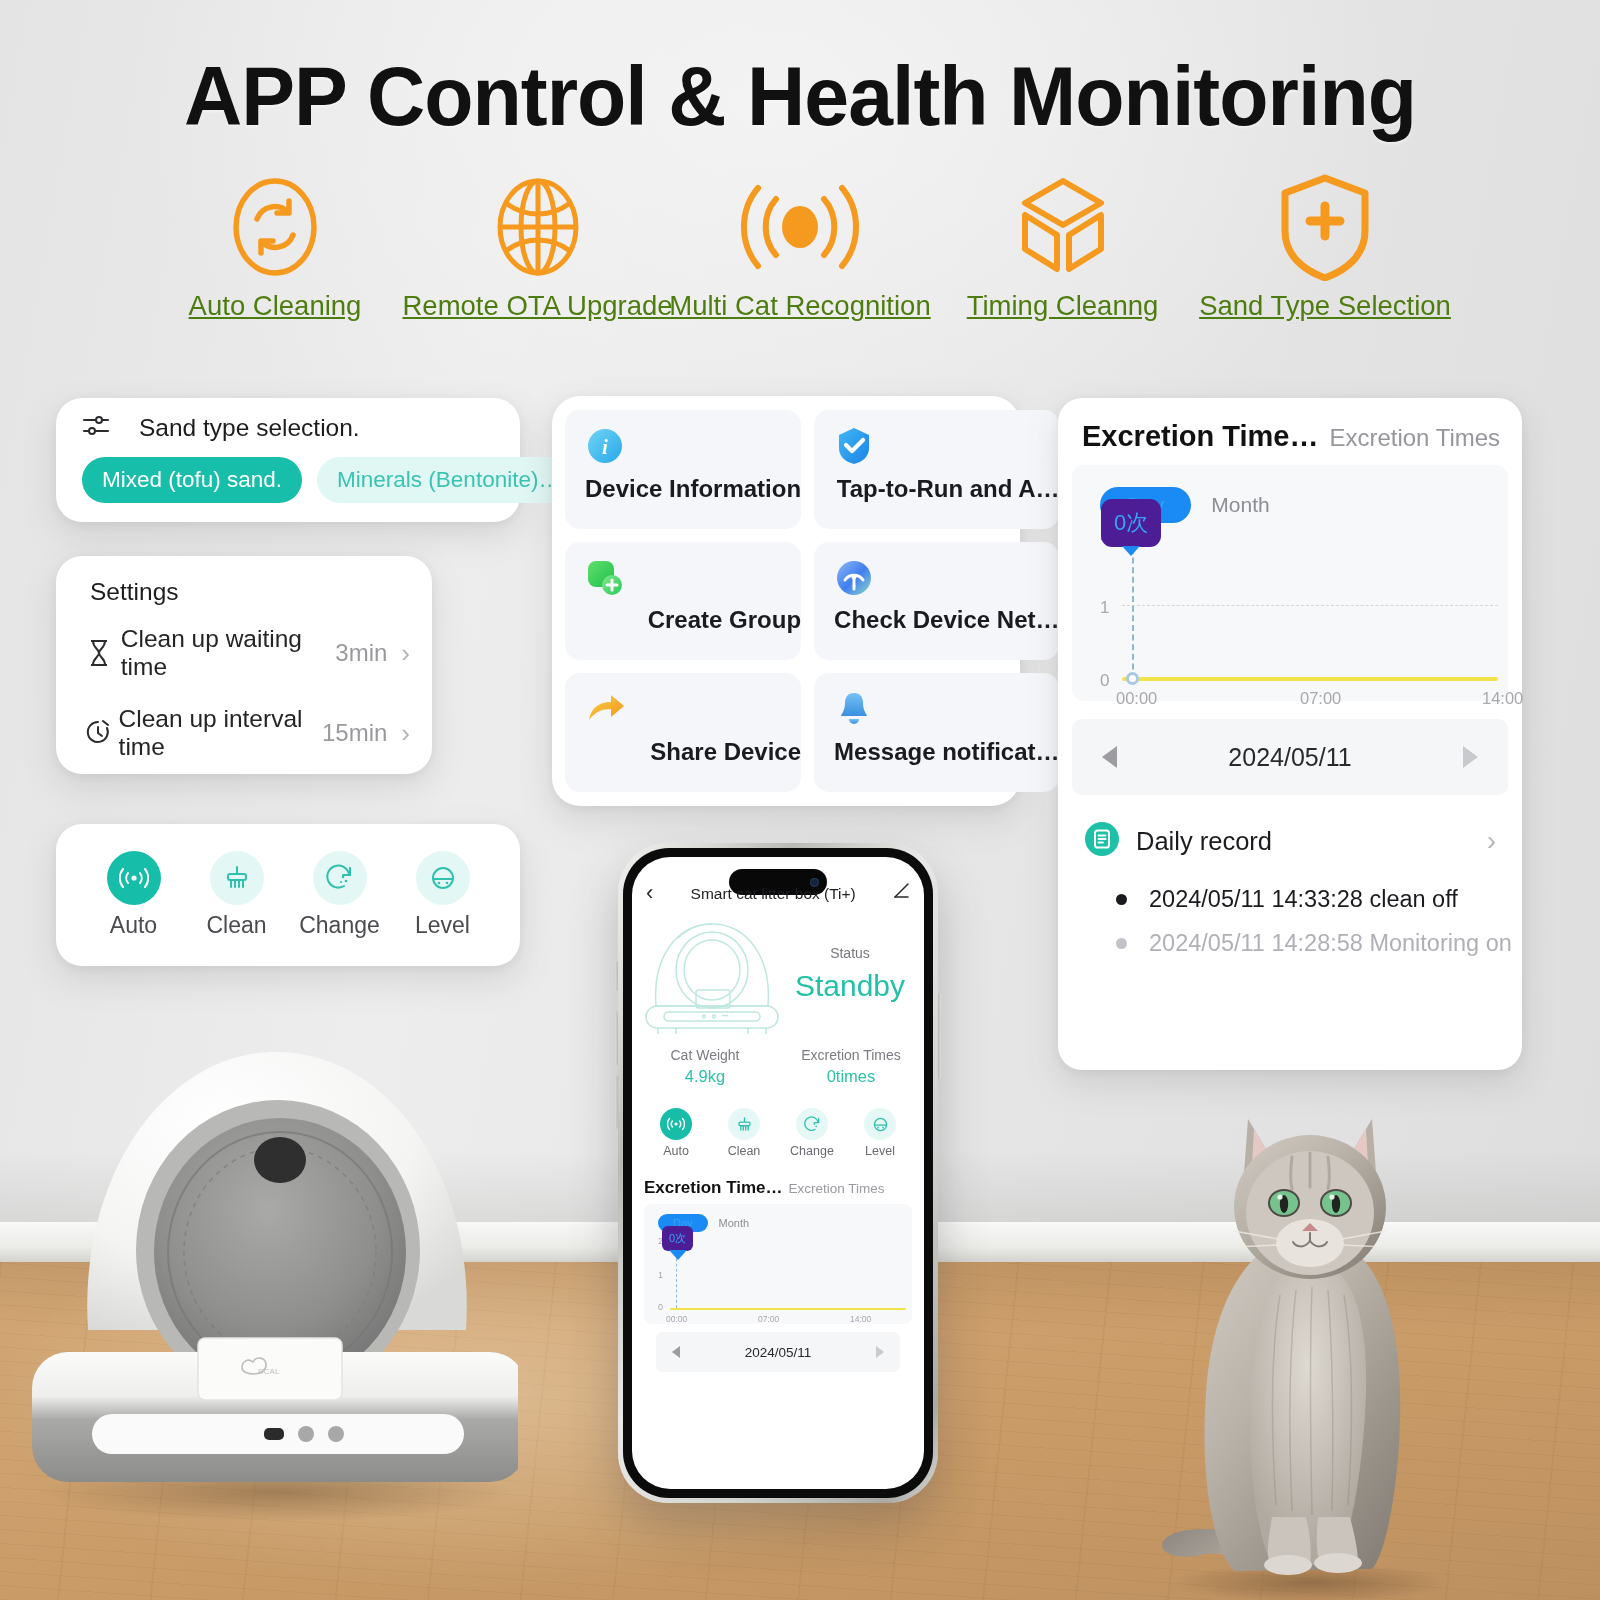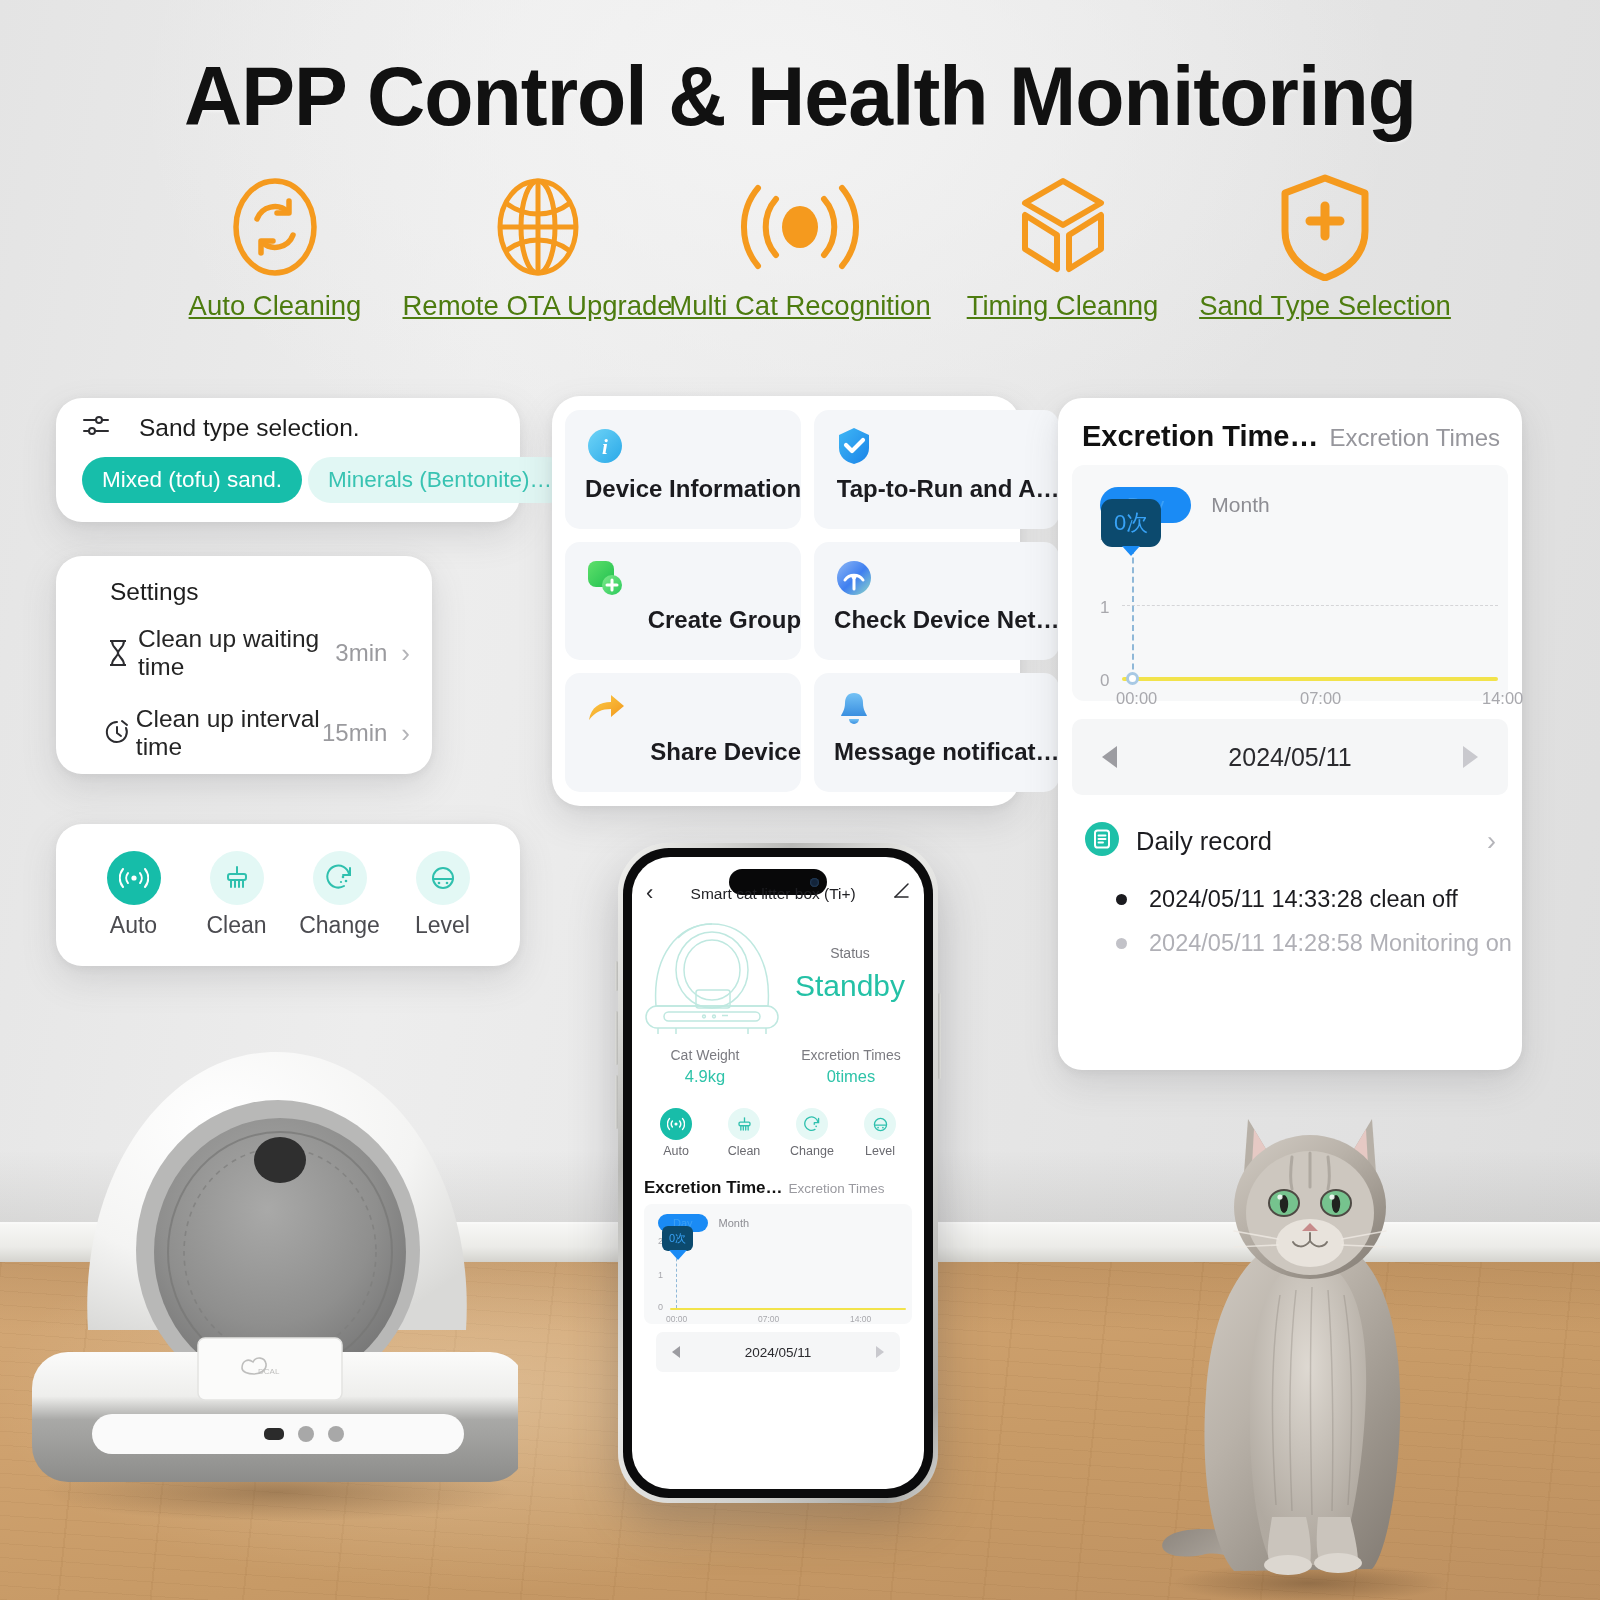--- a/index.html
+++ b/index.html
@@ -73,29 +73,29 @@
   
   .card {
     position:absolute; background:#fff; border-radius:26px; z-index:6;
     box-shadow:0 14px 34px rgba(95,95,100,.17), 0 2px 8px rgba(95,95,100,.09);
   }
 
   
   #card-sand { left:56px; top:398px; width:464px; height:124px; padding:16px 26px 0 26px; }
   .sand-head { display:flex; align-items:center; gap:13px; }
   .sand-head .t { font-size:24.5px; color:#1d1d1d;margin-left:16px; }
-  .pills { display:flex; gap:6px; margin-top:15px; }
+  .pills { display:flex; gap:15px; margin-top:15px; }
   .pill {
     border-radius:23px; font-size:22.5px; padding:10px 20px; white-space:nowrap;
   }
   .pill.on { background:#17beaa; color:#fff; }
   .pill.off { background:#e1f7f4; color:#38c3b2; }
 
   
-  #card-settings { left:56px; top:556px; width:376px; height:218px;padding-left:20px; }
+  #card-settings { left:56px; top:556px; width:376px; height:218px; }
   .set-title { font-size:24.5px; color:#1d1d1d; padding:22px 0 0 34px; }
   .set-row {
     display:flex; align-items:center; height:66px; padding:0 22px 0 26px; margin-top:14px;
   }
   .set-row .ri { width:38px; display:flex; justify-content:center; }
   .set-row .rl { font-size:24.5px; color:#252525; margin-left:4px; }
   .set-row .rv { margin-left:auto; font-size:24px; color:#9a9a9e; }
   .set-row .rc { margin-left:14px; color:#b4b4b8; font-size:26px; line-height:1; }
 
   
@@ -146,21 +146,21 @@
   .grid-ln {
     position:absolute; left:22px; right:0; height:0;
     border-top:1px dashed rgba(170,170,175,.45);
   }
   .zero-ln { position:absolute; left:22px; right:0; height:4px; background:#f2e34b; border-radius:2px; }
   .xl { position:absolute; font-size:16.5px; color:#a8a8ad; }
   .tipline {
     position:absolute; width:0; border-left:2px dashed #8fb8d8;
   }
   .tip {
-    position:absolute; background:#0c4a6e; color:#38a2f6;
+    position:absolute; background:#4c1d95; color:#38a2f6;
     font-size:22px; border-radius:11px; padding:9px 13px; white-space:nowrap;
   }
   .tip:after {
     content:""; position:absolute; left:50%; bottom:-9px; margin-left:-9px;
     border-left:9px solid transparent; border-right:9px solid transparent;
     border-top:10px solid #1a8bf5;
   }
   .tipdot {
     position:absolute; width:13px; height:13px; border-radius:50%;
     background:#fff; border:3px solid #a8c9e4;

